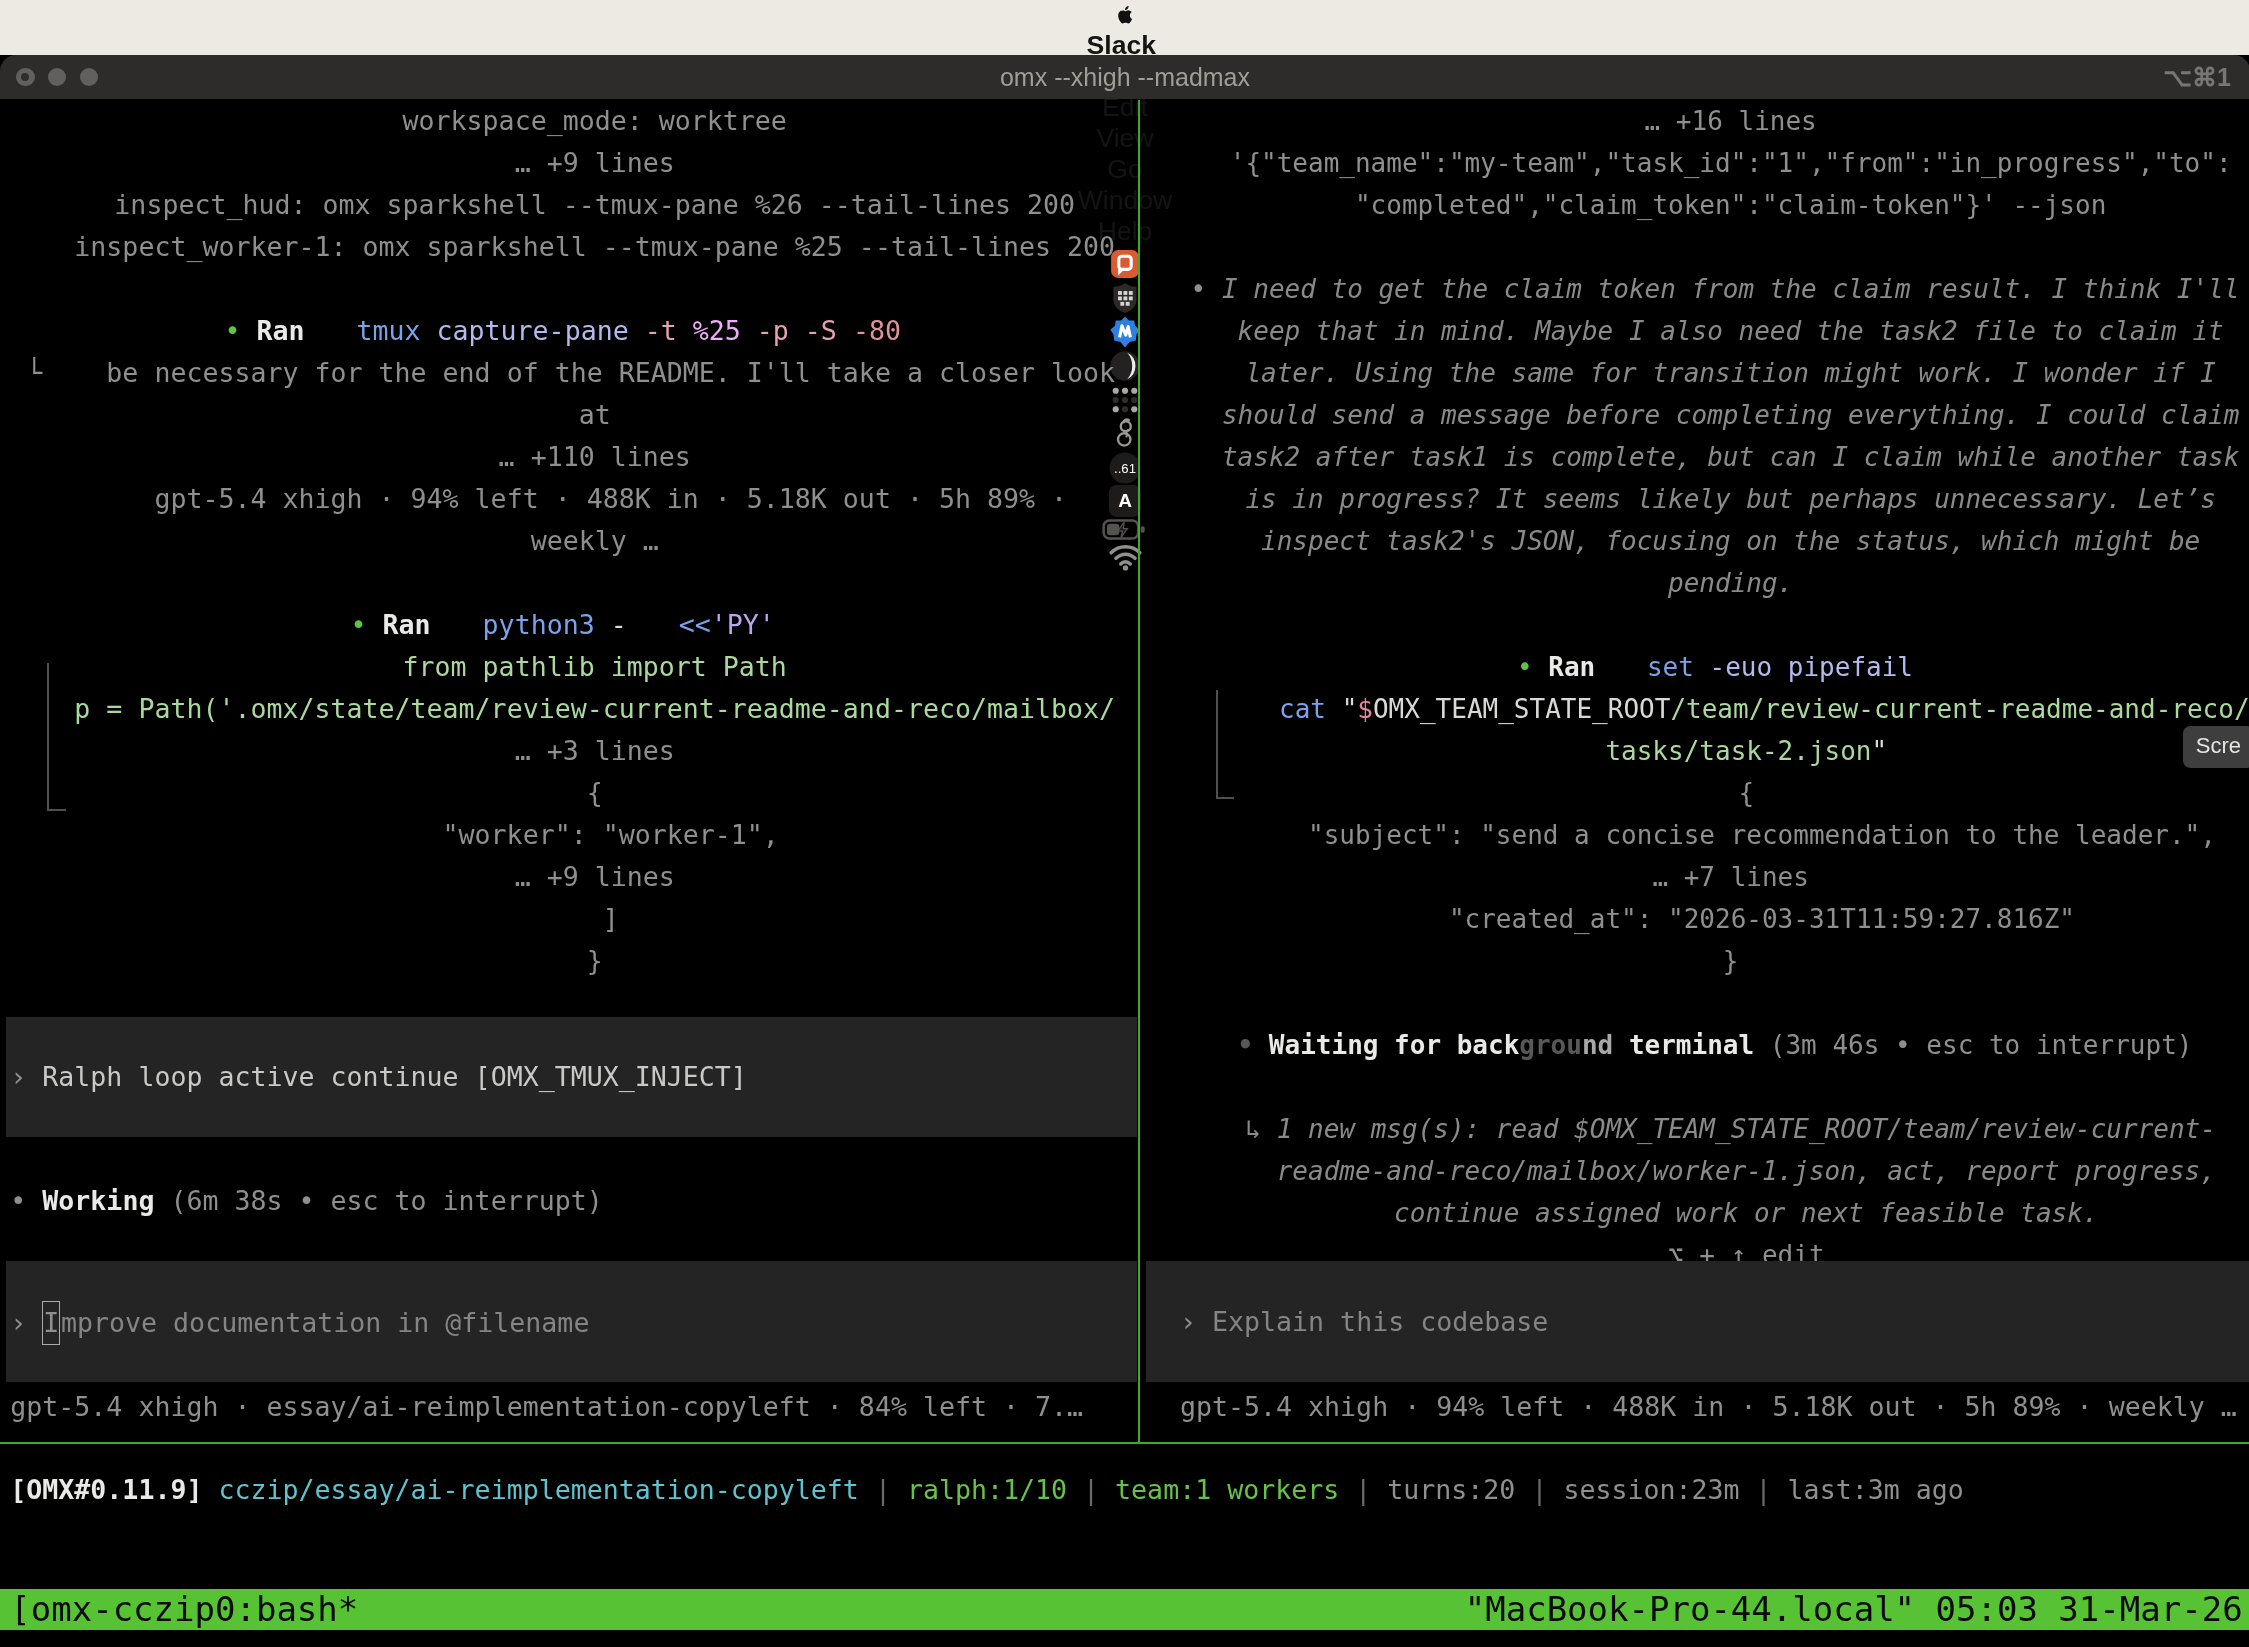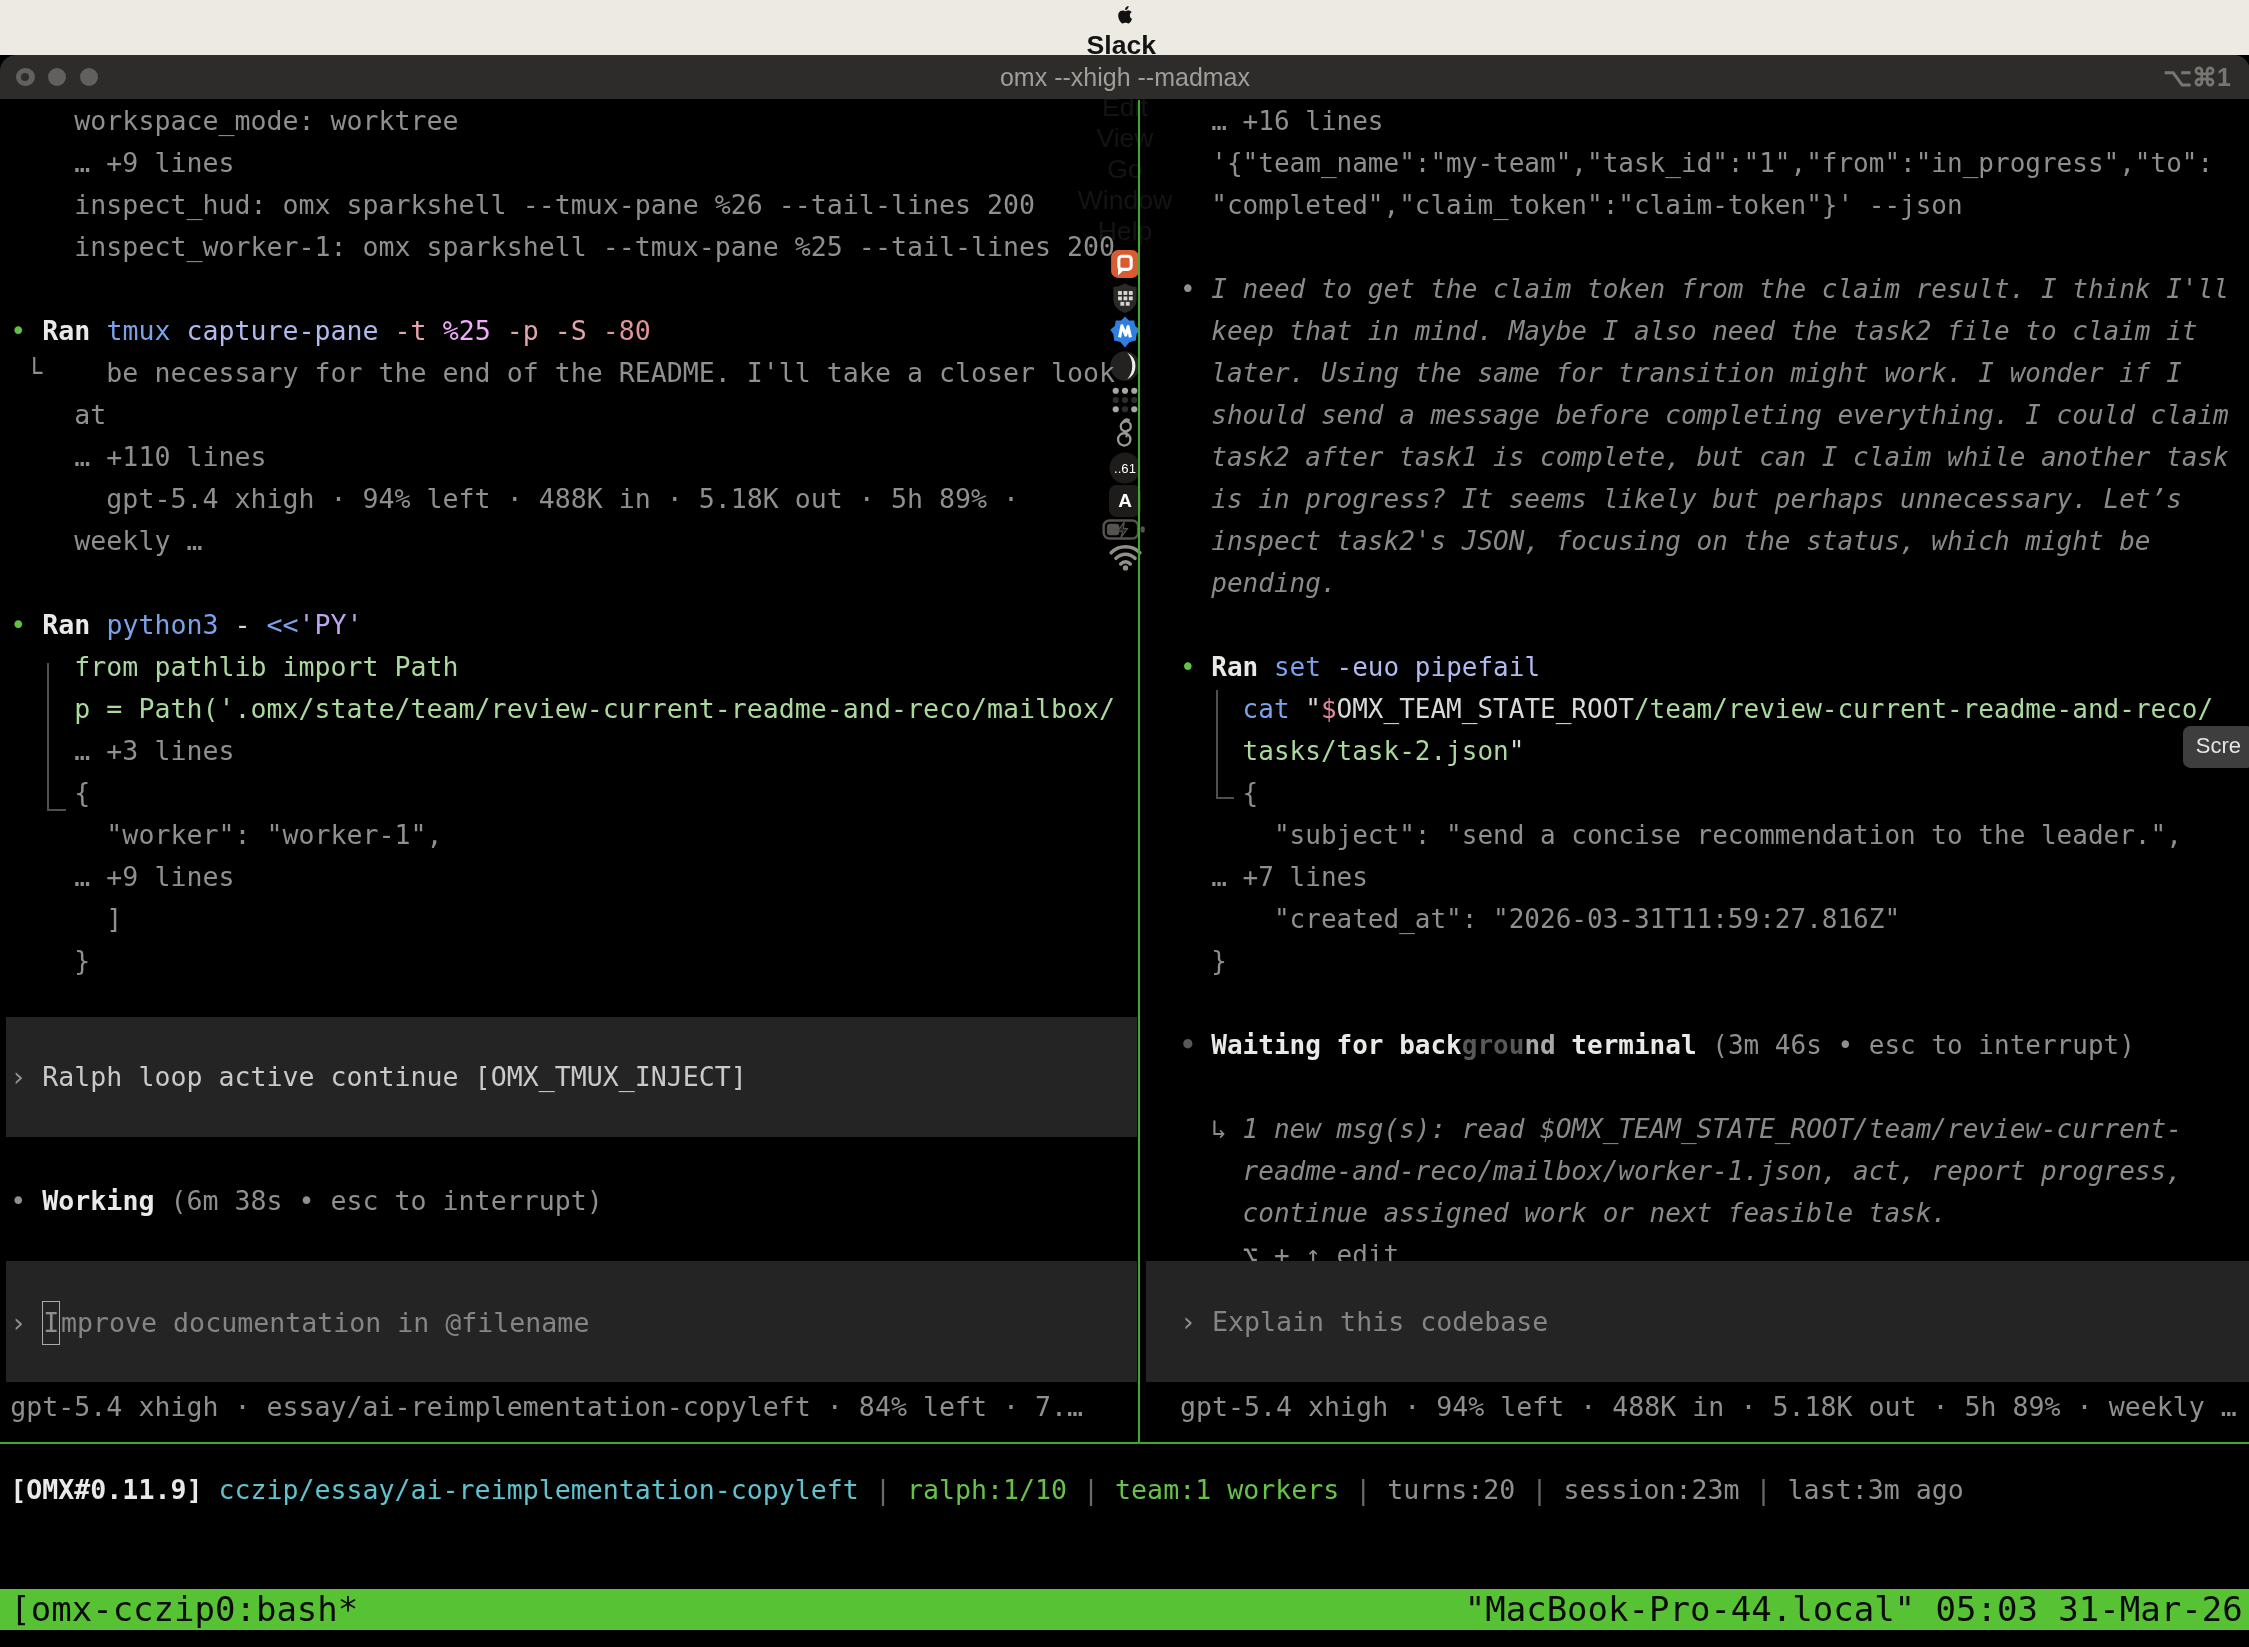--- a/index.html
+++ b/index.html
@@ -18,26 +18,26 @@
   .dot{width:18.5px;height:18.5px;border-radius:50%;background:#61605E;position:relative;}
   .dot.close::after{content:"";position:absolute;left:5.2px;top:5.2px;width:8px;height:8px;border-radius:50%;background:#2f2e2c;}
   .wtitle{position:absolute;top:0;left:0;width:100%;height:44px;line-height:44px;text-align:center;color:#A09E99;font-size:25px;font-weight:500;}
   .wshort{position:absolute;top:0;right:19px;height:44px;line-height:44px;color:#787672;font-size:25px;font-weight:bold;}
   
   .mono{font-family:"DejaVu Sans Mono","DejaVu Sans",monospace;}
   .lines-left{position:absolute;left:10.3px;top:100px;font-size:26.6px;line-height:42px;white-space:pre;}
   .lines-left .tl{height:42px;}
   .lines-right{position:absolute;left:1180px;top:100px;width:1070px;overflow:hidden;font-size:26px;line-height:42px;white-space:pre;}
   .lines-right .tl{height:42px;}
-  .tl{white-space:pre;}
+  .tl{white-space:pre;text-align:center;}
   .absline{position:absolute;font-size:26.6px;line-height:42px;white-space:pre;}
   
   .g{color:#8f8f8f;} .gi{color:#8a8a8a;font-style:italic;}
   .wb{color:#e9e9e7;font-weight:bold;} .wt{color:#d9d9d7;}
-  .b{color:#7ba2e9;} .lv{color:#b1baee;}
+  .b{color:#7ba2e9;margin-left:36px;} .lv{color:#b1baee;}
   .pk{color:#e5a3ab;} .pk2{color:#e5849b;} .or{color:#f0abfc;} .rd{color:#e29397;}
   .pu{color:#bda4ef;} .gr{color:#abd89e;} .gb{color:#5fc442;}
   .db{color:#585858;font-weight:bold;} .mb{color:#a8a8a8;font-weight:bold;}
   .lw{color:#c9c9c7;} .ph{color:#858585;}
   .cy{color:#5fc3cf;} .sg{color:#68c24a;} .sep{color:#6a6a6a;}
   .cur{display:inline-block;border:1.5px solid #ababab;color:#8f8f8f;margin-right:0.7px;}
   
   .vdiv{position:absolute;left:1138px;top:100px;width:2.2px;height:1343px;background:#3EA92E;}
   .hline{position:absolute;left:0;top:1442px;width:2250px;height:2.2px;background:#3EA92E;}
   .band{position:absolute;background:#242424;}

